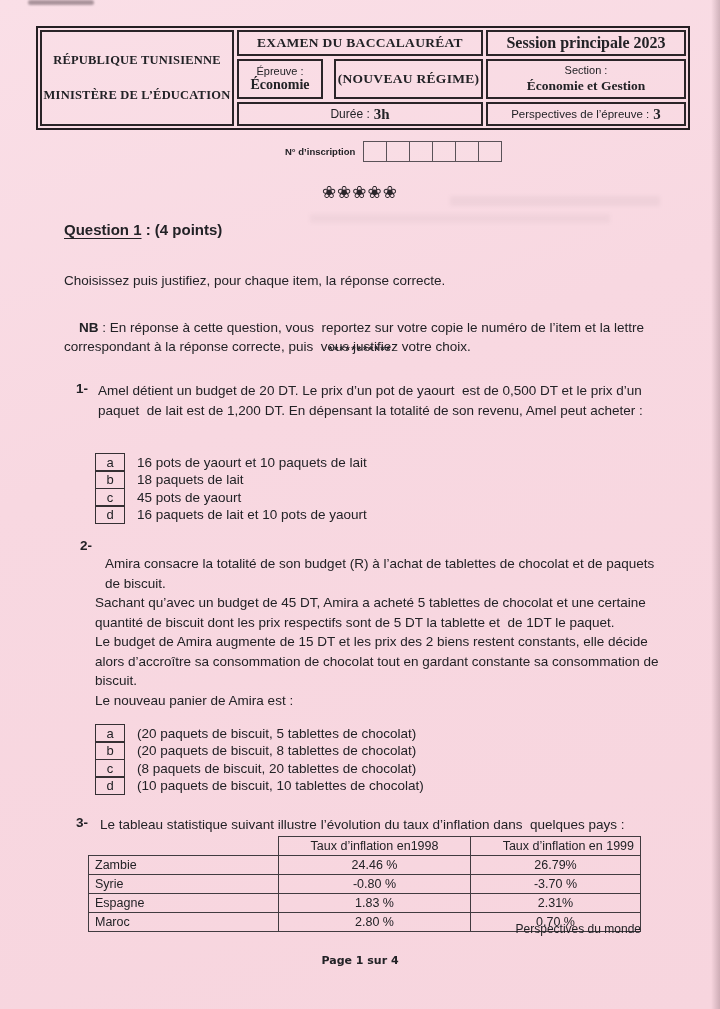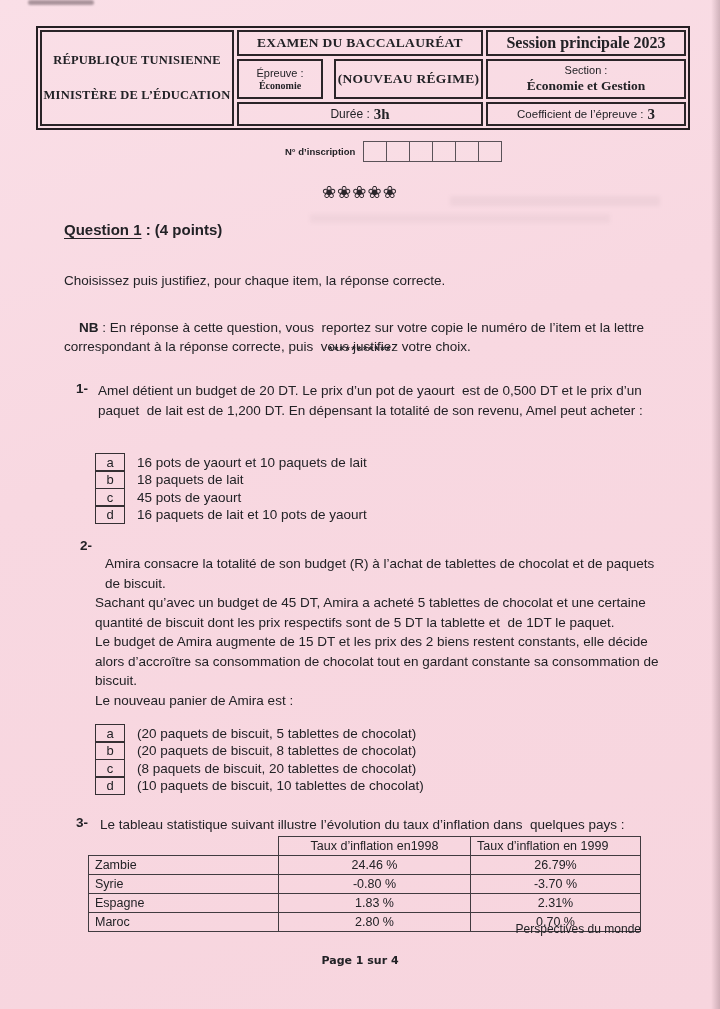--- a/index.html
+++ b/index.html
@@ -26,21 +26,21 @@
     grid-template-rows:26px 40px 24px;gap:3px;box-sizing:border-box;}
   .hcell{border:2px solid #2a2428;display:flex;align-items:center;justify-content:center;
     text-align:center;box-sizing:border-box;}
   .h-left{grid-row:1/4;flex-direction:column;justify-content:space-evenly;
     font-weight:bold;font-size:12.5px;letter-spacing:.2px;}
   .h-exam{font-weight:bold;font-size:13.5px;letter-spacing:.3px;}
   .h-session{font-weight:bold;font-size:16px;}
   .h-mid2wrap{display:flex;gap:11px;}
   .h-epreuve{width:86px;flex:none;flex-direction:column;line-height:1.15;}
   .h-epreuve .lbl{font-size:11px;}
-  .h-epreuve .val{font-weight:bold;font-size:10px;}
+  .h-epreuve .val{font-weight:bold;font-size:14px;}
   .h-regime{flex:1;font-weight:bold;font-size:13.5px;letter-spacing:.3px;}
   .h-section{flex-direction:column;line-height:1.2;}
   .h-section .lbl{font-size:11px;}
   .h-section .val{font-weight:bold;font-size:13.5px;}
   .h-duree{font-size:12px;}
   .h-duree b{font-family:"Liberation Serif","DejaVu Serif",serif;font-size:15px;margin-left:4px;}
   .h-coef{font-size:11.5px;}
   .h-coef b{font-family:"Liberation Serif","DejaVu Serif",serif;font-size:15px;margin-left:4px;}
 
   
@@ -68,21 +68,21 @@
   .opt-row{display:flex;align-items:center;height:19px;margin-top:-1.5px;}
   .opt-letter{width:30px;height:100%;border:1.5px solid #353034;box-sizing:border-box;
     display:flex;align-items:center;justify-content:center;font-size:13px;}
   .opt-text{margin-left:12px;font-size:13.5px;}
 
   
   .tbl{position:absolute;top:836px;left:88px;border-collapse:collapse;font-size:12.5px;}
   .tbl td{border:1.5px solid #413b40;height:19px;padding:0 6px;box-sizing:border-box;}
   .tbl .noborder{border:none;}
   .tbl .hcol{width:192px;text-align:center;}
-  .tbl .hcol2{width:170px;text-align:left;margin-top:20px;}
+  .tbl .hcol2{width:170px;text-align:right;margin-top:20px;}
   .tbl .country{width:190px;text-align:left;}
   .tbl .num{text-align:center;}
   .tbl-source{position:absolute;top:922px;left:88px;width:553px;text-align:right;
     font-size:12px;}
 
   .footer{position:absolute;top:954px;left:0;width:100%;text-align:center;
     font-weight:bold;font-size:11px;font-family:"DejaVu Sans",sans-serif;}
 </style>
 </head>
 <body>
@@ -111,21 +111,21 @@
     <div class="hcell h-section">
       <span class="lbl" style="font-family:'Liberation Sans',sans-serif">Section :</span>
       <span class="val">Économie et Gestion</span>
     </div>
 
     <div class="hcell h-duree" style="font-family:'Liberation Sans',sans-serif">
       <span>Durée :</span>
       <b>3h</b>
     </div>
     <div class="hcell h-coef" style="font-family:'Liberation Sans',sans-serif">
-      <span>Coefficient de l’épreuve :</span>
+      <span>Perspectives de l’épreuve :</span>
       <b>3</b>
     </div>
   </div>
 
   <div class="inscription">
     <span class="insc-label">N° d’inscription</span>
     <span class="insc-boxes">
       <span class="insc-box"></span>
       <span class="insc-box"></span>
       <span class="insc-box"></span>

